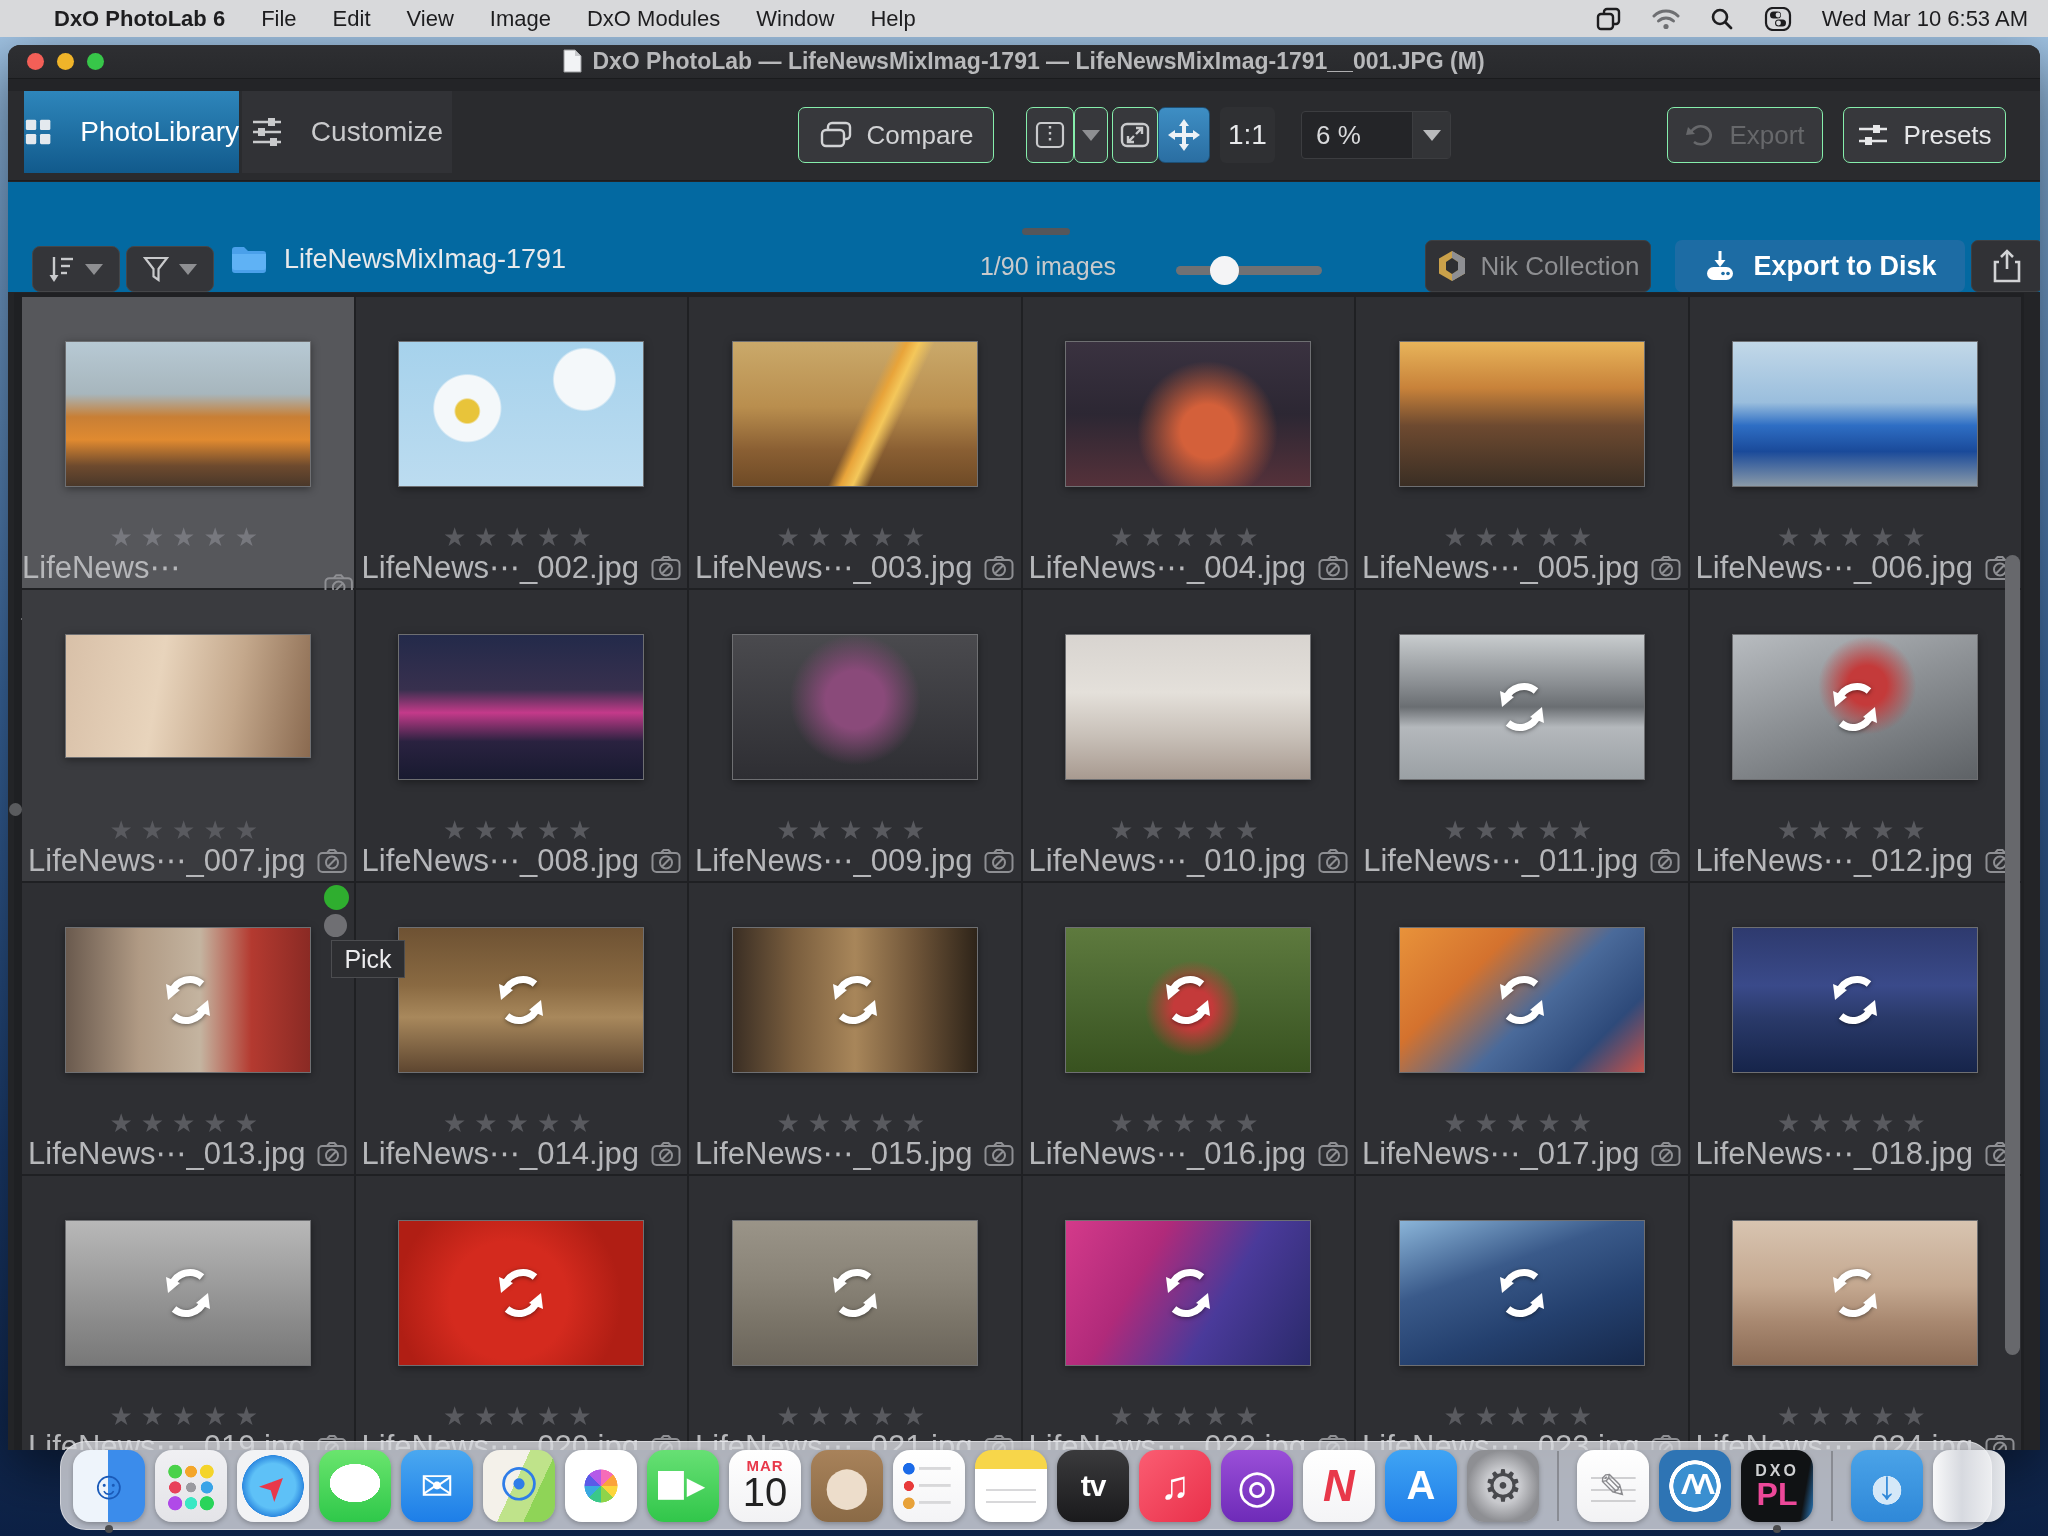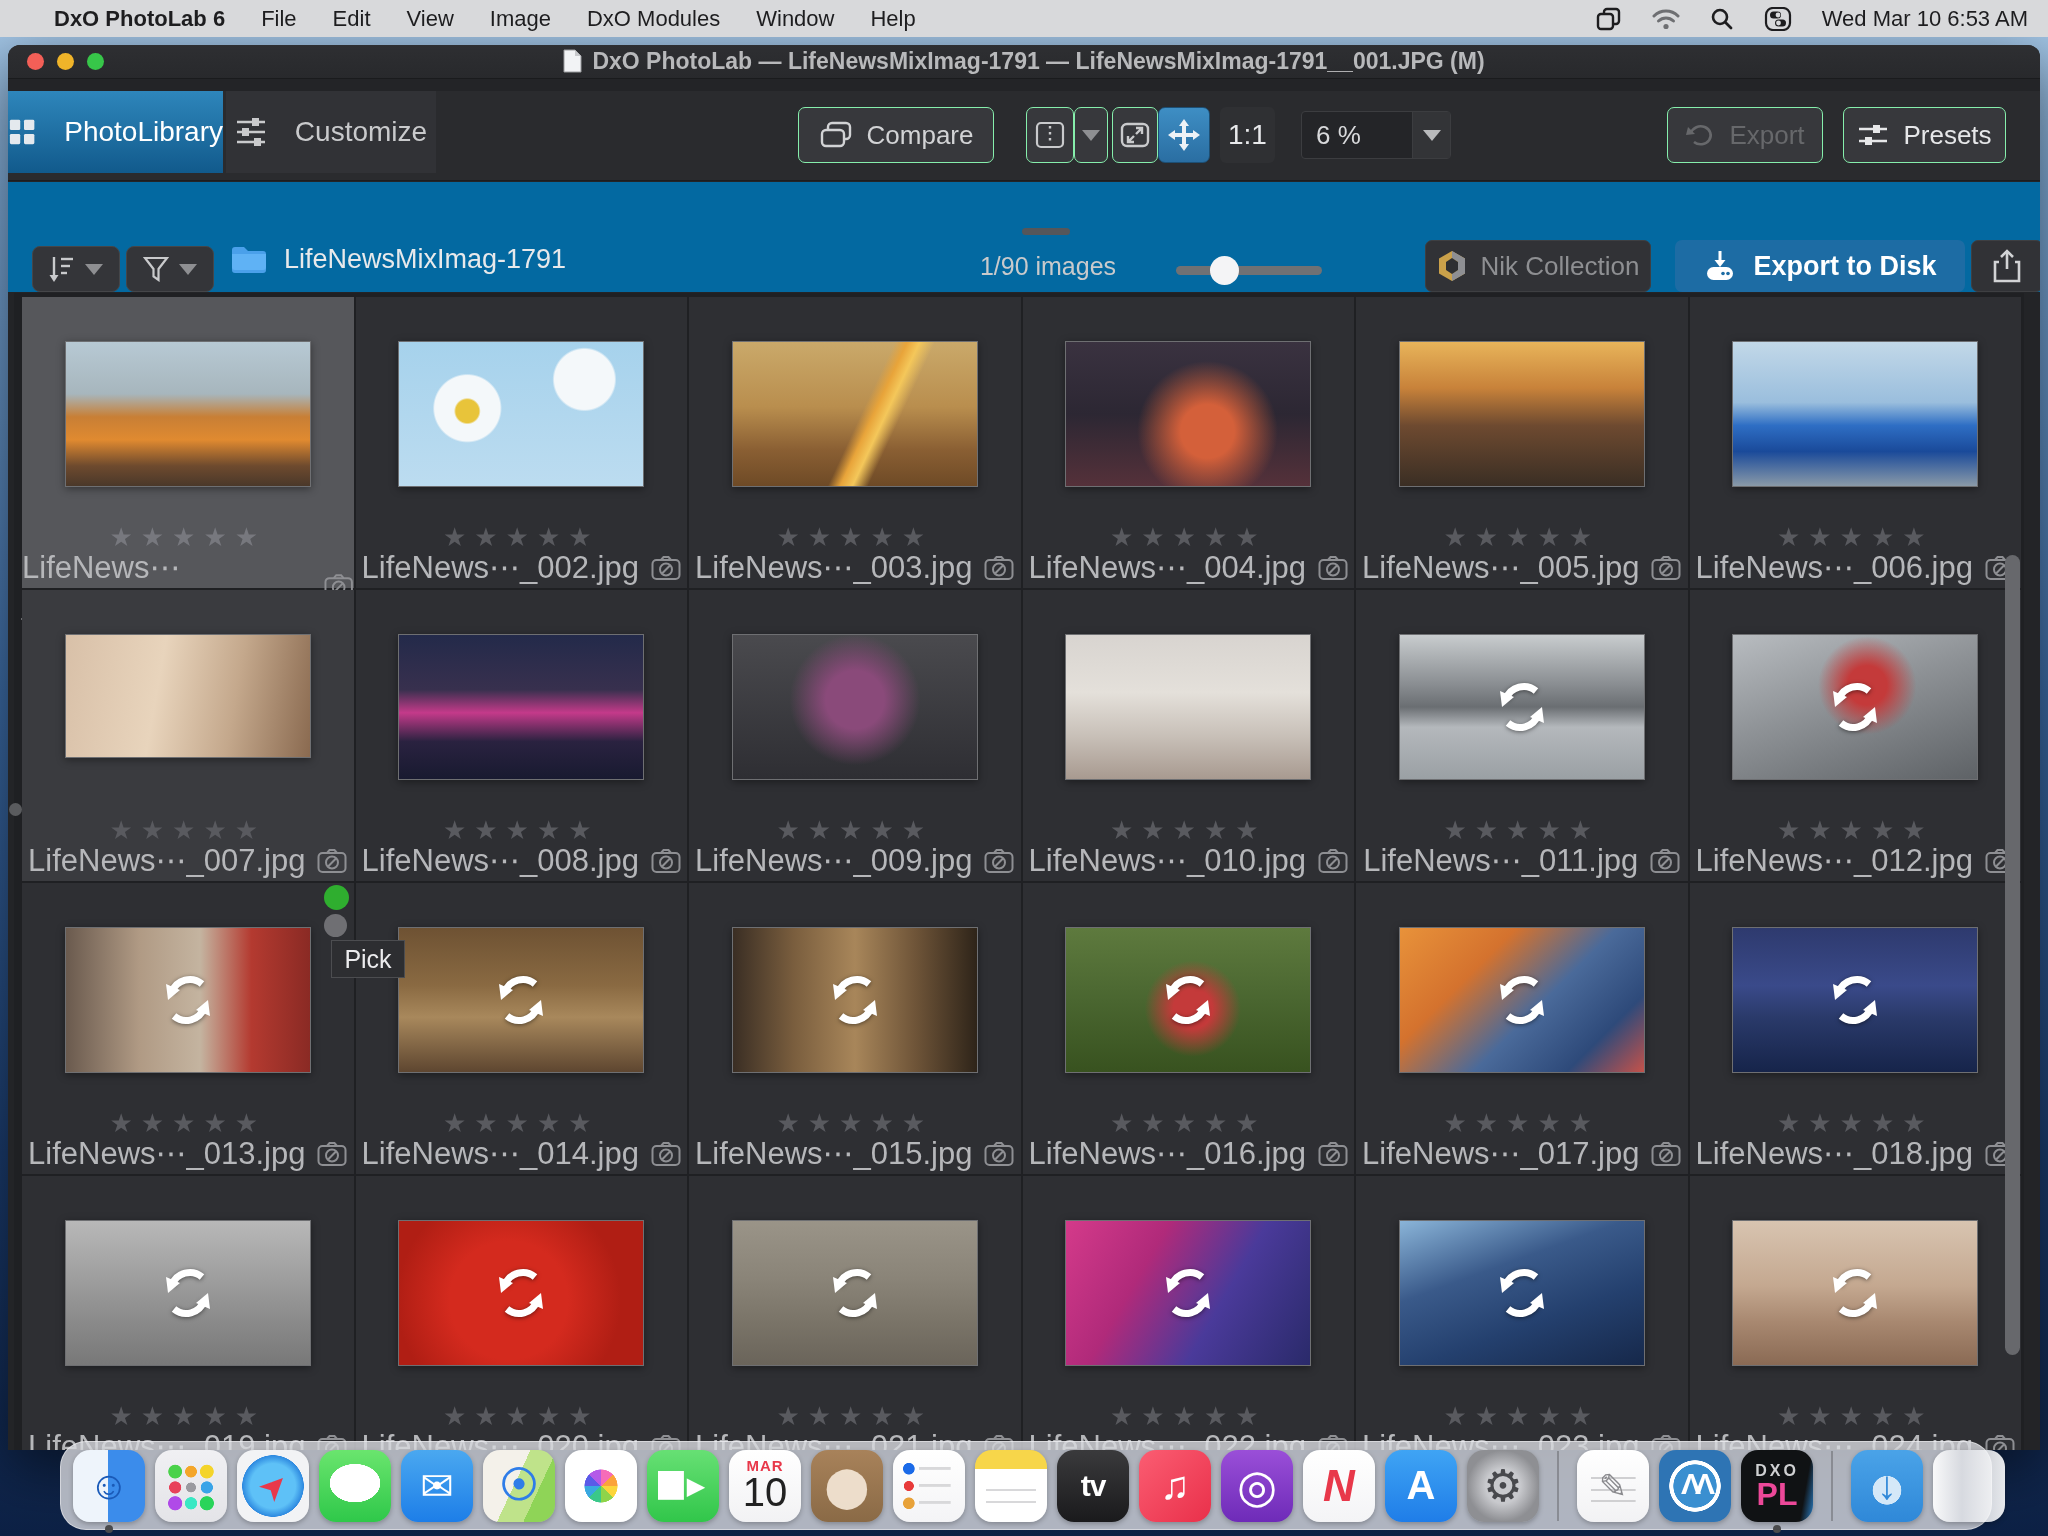--- a/index.html
+++ b/index.html
@@ -19,21 +19,21 @@
   .window { position:absolute; left:8px; top:45px; width:2032px; height:1405px; background:#232427; border-radius:12px 12px 0 0; box-shadow:0 18px 60px rgba(0,0,0,.55); overflow:hidden; }
 
   .titlebar { position:absolute; left:0; top:0; width:100%; height:34px; background:linear-gradient(#2e2f32,#28292c); border-bottom:1px solid #1a1b1d; display:flex; align-items:center; }
   .tl { width:17px; height:17px; border-radius:50%; margin-left:13px; }
   .tl.red{ background:#f35f57; margin-left:19px;} .tl.yel{background:#f0b429;} .tl.grn{background:#37c649;}
   .titletext { position:absolute; left:0; right:0; text-align:center; color:#b8b9bb; font-size:23px; font-weight:bold; }
   .doc-ic { display:inline-block; vertical-align:-4px; margin-right:10px; }
 
   
   .toolbar { position:absolute; left:0; top:46px; width:100%; height:90px; background:#2a2b2e; border-bottom:1px solid #1c1d1f; }
-  .tab { position:absolute; top:0; height:82px; display:flex; align-items:center; justify-content:center; gap:28px; font-size:28px; }
+  .tab { position:absolute; top:0; height:82px; display:flex; align-items:center; justify-content:center; gap:28px; font-size:28px;margin-left:16px; }
   .tab.pl { left:0; width:215px; background:linear-gradient(#2e86bb,#115a8c); color:#fff; }
   .tab.cz { left:218px; width:210px; background:#313236; color:#c9cacc; }
   .tbtn { position:absolute; top:16px; height:56px; background:#37383c; border:1px solid #86efac; border-radius:7px; display:flex; align-items:center; justify-content:center; gap:14px; color:#d2d3d5; font-size:26px; }
   .tbtn.compare { left:790px; width:196px; }
   .tbtn.split { left:1018px; width:48px; }
   .tbtn.split-dd { left:1066px; width:34px; background:#37383c; }
   .tbtn.fit { left:1104px; width:46px; }
   .tbtn.move { left:1150px; width:52px; background:linear-gradient(#3e8ec4,#2a6ea2); border-color:#1d4f74; }
   .ratio { position:absolute; left:1212px; top:16px; height:56px; display:flex; align-items:center; color:#e8e9eb; font-size:28px; padding:0 8px; background:#2f3033; border-radius:6px; }
   .zoomdd { position:absolute; left:1293px; top:20px; width:150px; height:48px; background:#242528; border:1px solid #3c3d40; border-radius:4px; color:#d8d9db; font-size:26px; display:flex; align-items:center; }

